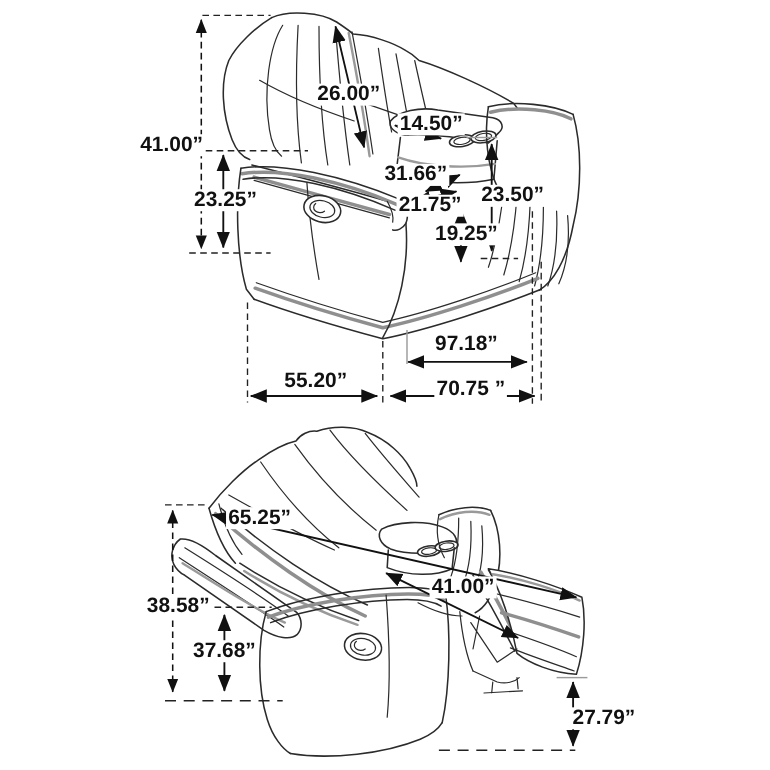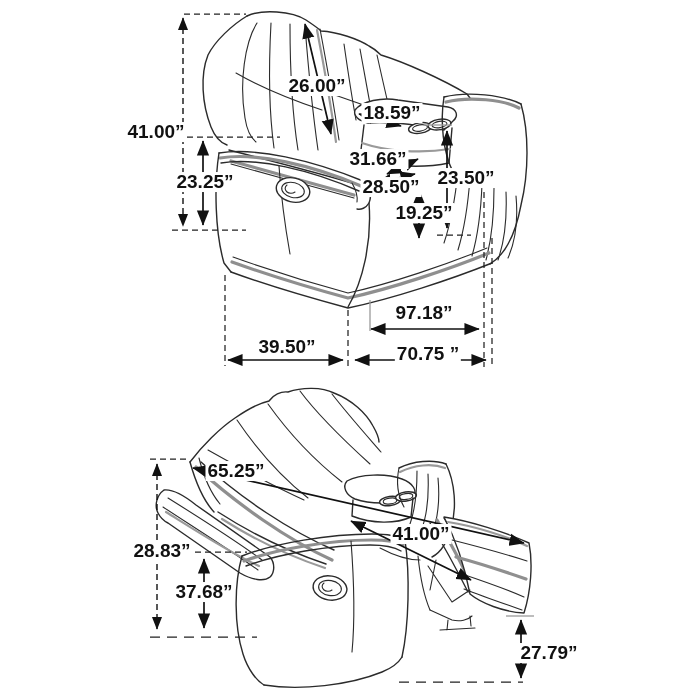--- a/index.html
+++ b/index.html
@@ -196,28 +196,28 @@
     <line class="dl" x1="204" y1="559" x2="204" y2="628" marker-start="url(#ah)" marker-end="url(#ah)"></line>
     <line class="ext" x1="506" y1="616" x2="534" y2="616"></line>
     <line class="dl" x1="521" y1="620" x2="521" y2="678" marker-start="url(#ah)" marker-end="url(#ah)"></line>
     <line class="dashL" x1="399" y1="682" x2="523" y2="682"></line>
   </g>
 </svg>
 
 <div class="dim" style="left:156px;top:132px">41.00”</div>
 <div class="dim" style="left:205px;top:182px">23.25”</div>
 <div class="dim" style="left:317px;top:86px">26.00”</div>
-<div class="dim" style="left:392px;top:113px">18.59”</div>
+<div class="dim" style="left:392px;top:113px">14.50”</div>
 <div class="dim" style="left:378px;top:159px">31.66”</div>
-<div class="dim" style="left:391px;top:187px">28.50”</div>
+<div class="dim" style="left:391px;top:187px">21.75”</div>
 <div class="dim" style="left:424px;top:213px">19.25”</div>
 <div class="dim" style="left:466px;top:178px">23.50”</div>
 <div class="dim" style="left:424px;top:313px">97.18”</div>
-<div class="dim" style="left:287px;top:347px">39.50”</div>
+<div class="dim" style="left:287px;top:347px">55.20”</div>
 <div class="dim" style="left:428px;top:354px">70.75 ”</div>
 
 <div class="dim" style="left:236px;top:471px">65.25”</div>
-<div class="dim" style="left:162px;top:551px">28.83”</div>
+<div class="dim" style="left:162px;top:551px">38.58”</div>
 <div class="dim" style="left:204px;top:592px">37.68”</div>
 <div class="dim" style="left:421px;top:534px">41.00”</div>
 <div class="dim" style="left:549px;top:653px">27.79”</div>
 
 </div>
 
 </body></html>

